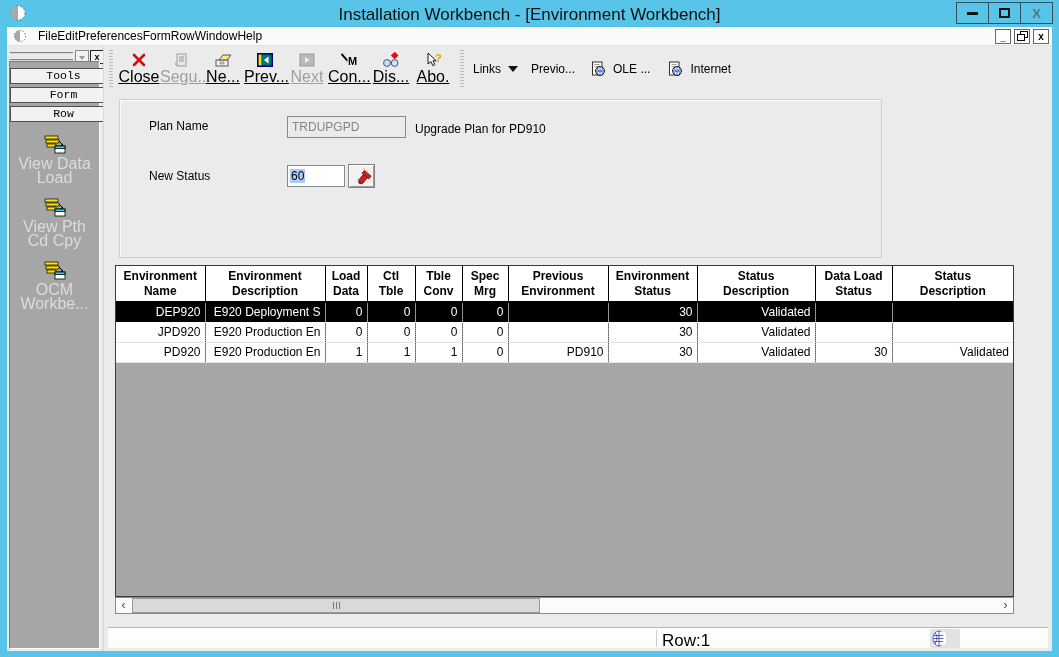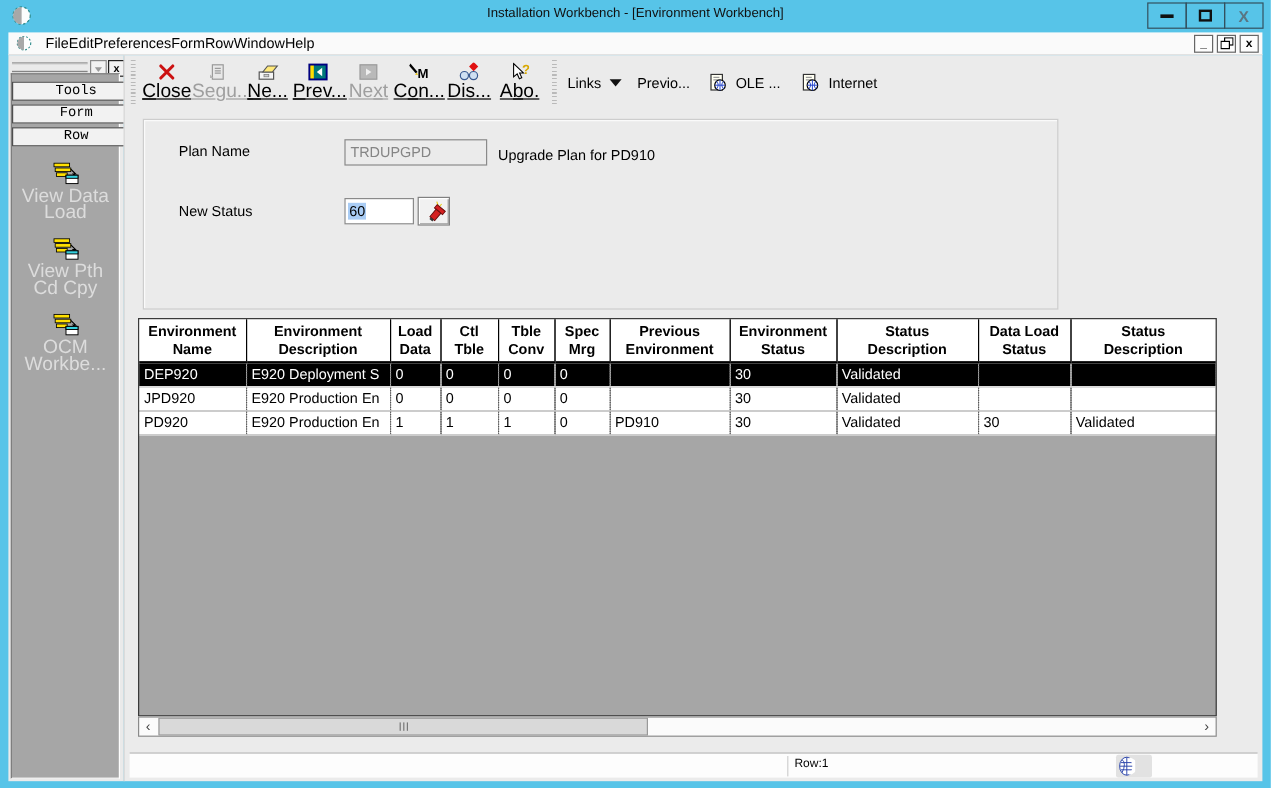--- a/index.html
+++ b/index.html
@@ -3,21 +3,21 @@
 <meta charset="utf-8">
 <style>
   * { margin:0; padding:0; box-sizing:border-box; }
   html,body { width:1059px; height:657px; }
   body { font-family:"Liberation Sans", sans-serif; font-size:12px; color:#000; }
 
   .window { position:relative; width:1059px; height:657px; background:#57C4E8; overflow:hidden; }
 
   
   .titlebar { position:absolute; left:0; top:0; width:100%; height:27px; }
-  .title-text { position:absolute; left:0; top:5px; width:100%; text-align:center; font-size:11px; color:#101010; }
+  .title-text { position:absolute; left:0; top:5px; width:100%; text-align:center; font-size:17px; color:#101010; }
   .app-ico { position:absolute; left:9px; top:4px; width:18px; height:18px; }
   .title-btns { position:absolute; right:6px; top:2px; display:flex; }
   .tbtn { width:33px; height:22px; border:1px solid #33505e; margin-left:-1px;
           display:flex; align-items:center; justify-content:center; }
   .glyph-min { width:11px; height:3px; background:#101010; }
   .glyph-max { width:11px; height:10px; border:2px solid #101010; }
   .glyph-close { font-size:13px; font-weight:bold; color:#5a7582; line-height:1; }
 
   
   .menubar { position:absolute; left:7px; top:27px; width:1045px; height:19px; background:#FAFAFA;
@@ -78,38 +78,38 @@
             display:flex; align-items:center; justify-content:center; }
 
   
   .grid-wrap { position:absolute; left:11px; top:219px; width:899px; height:332px;
                background:#A6A6A6; border:1px solid #3a3a3a; overflow:hidden; }
   table { border-collapse:collapse; table-layout:fixed; width:897px; }
   th { background:#fff; font-weight:bold; font-size:12px; text-align:center; height:36px;
        border-right:1px solid #000; border-bottom:2px solid #000; line-height:15px; padding:0 1px; overflow:hidden; }
   th:last-child { border-right:none; }
   td { background:#fff; font-size:12px; height:20px; padding:0 4px; border-right:1px dotted #555;
-       border-bottom:1px solid #e4e4e4; white-space:nowrap; overflow:hidden; }
+       border-bottom:1px solid #e4e4e4; white-space:nowrap; overflow:hidden;text-align:right; }
   td:last-child { border-right:none; }
   tr.selected td { background:#000; color:#fff; border-right:1px dotted #808080; border-bottom-color:#fff; }
 
   
   .hscroll { position:absolute; left:11px; top:551px; width:899px; height:17px;
              border:1px solid #8a8a8a; background:#FBFBFB; }
   .sb-btn { position:absolute; top:0; width:15px; height:15px; color:#444; font-size:12px;
             text-align:center; line-height:14px; }
   .sb-thumb { position:absolute; left:16px; top:0; width:408px; height:15px; background:#D9D9D9;
               border:1px solid #999; display:flex; align-items:center; justify-content:center; gap:2px; }
   .sb-thumb i { display:block; width:1px; height:7px; background:#777; }
 
   
   .statusbar { position:absolute; left:4px; top:581px; width:940px; height:21px; background:#FDFDFD;
                border-top:1px solid #b5b5b5; }
   .sb-sep { position:absolute; left:548px; top:2px; width:1px; height:17px; background:#cfcfcf; }
-  .sb-row { position:absolute; left:554px; top:3px; font-size:10px; }
+  .sb-row { position:absolute; left:554px; top:3px; font-size:17px; }
   .sb-globe { position:absolute; left:822px; top:1px; width:30px; height:19px; background:#E2E2E2; border-radius:2px; }
 </style>
 </head>
 <body>
 
 <div class="window">
 
   <div class="titlebar">
     <svg class="app-ico" viewBox="0 0 18 18">
       <circle cx="9" cy="9" r="7.2" fill="#fdfdfd" stroke="#2e8b8b" stroke-width="1" stroke-dasharray="2 2"></circle>

